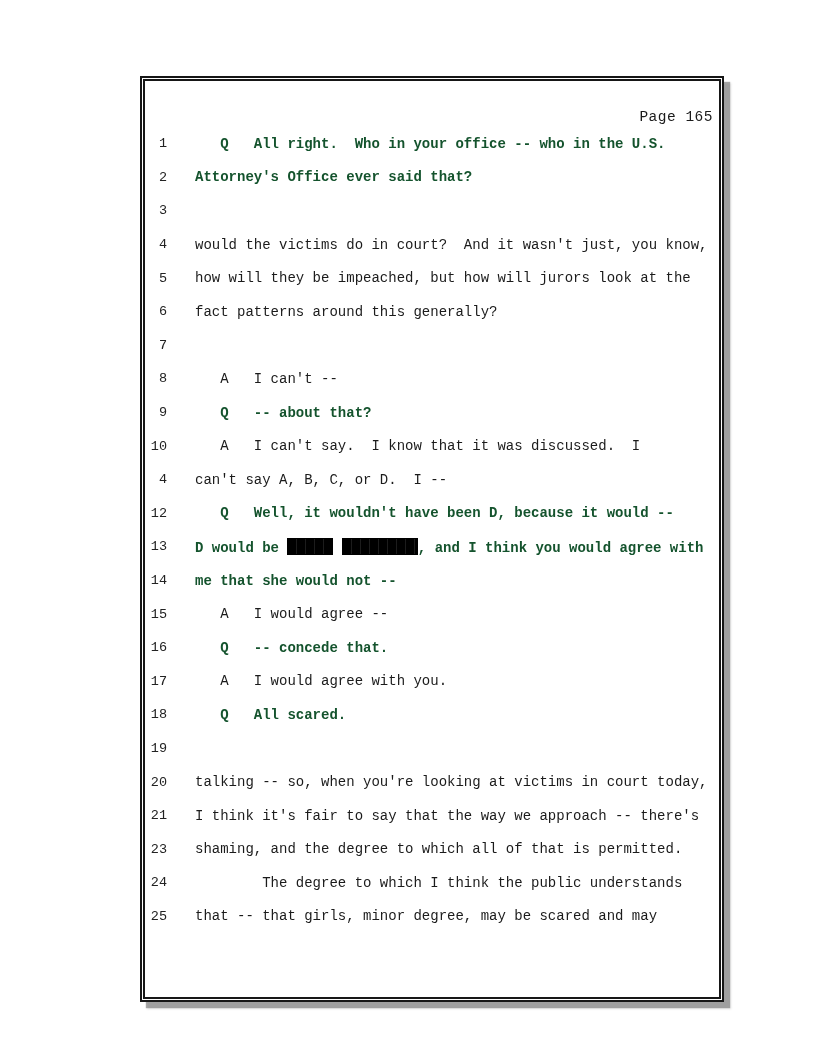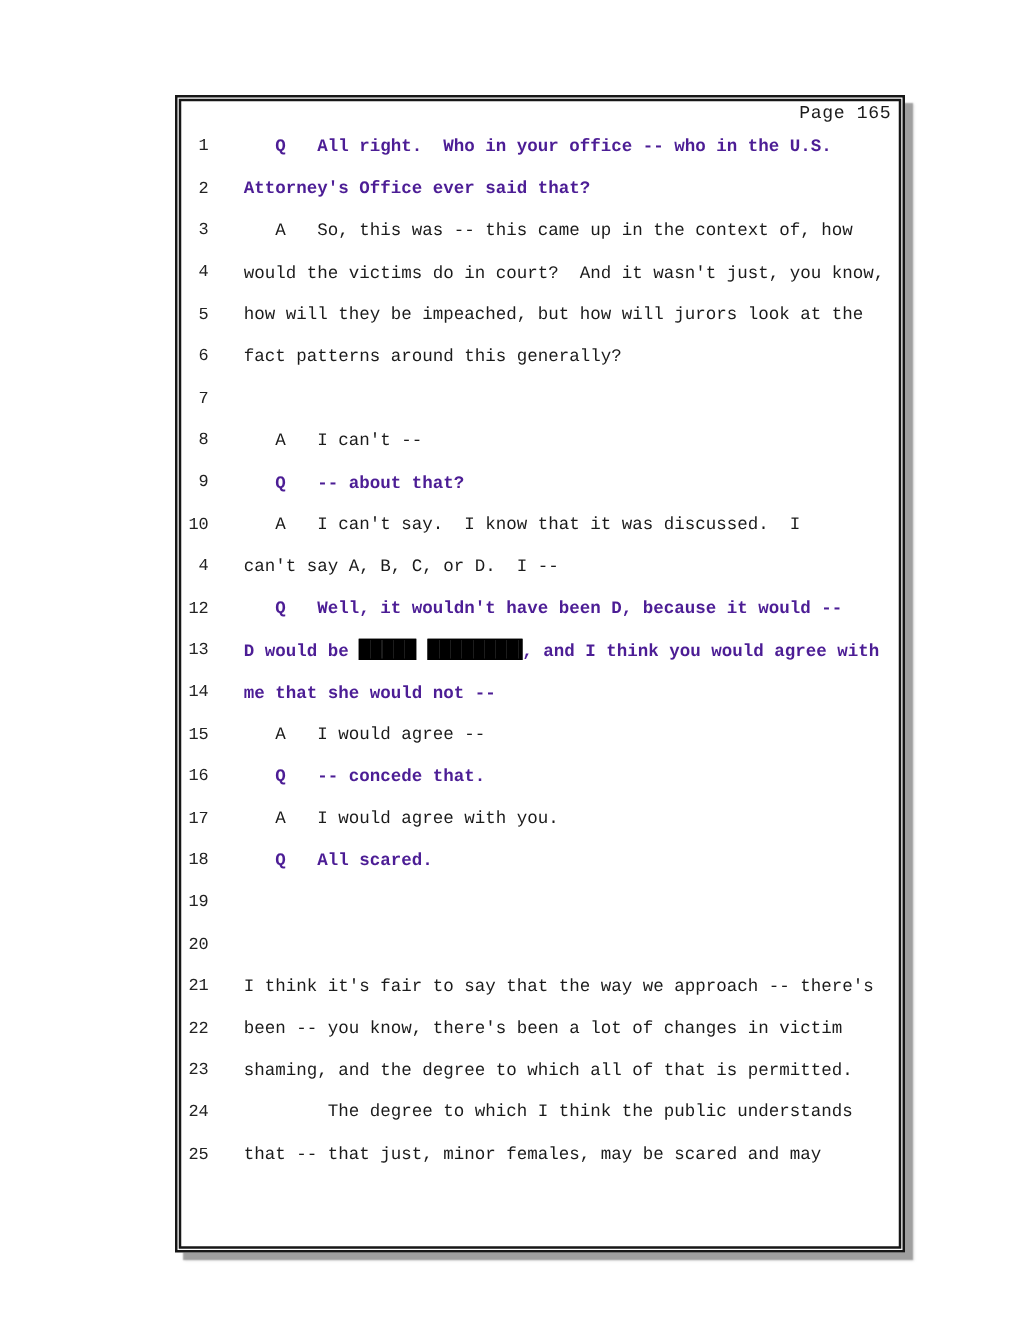--- a/index.html
+++ b/index.html
@@ -20,20 +20,21 @@
     top: 76px;
     width: 584px;
     height: 926px;
     box-sizing: border-box;
     background: #ffffff;
     border: 5px double #161616;
     box-shadow: 6px 6px 1px rgba(125,125,125,0.65), 7px 7px 2px rgba(160,160,160,0.35);
     overflow: hidden;
   }
   .header-row {
+    margin-top: 26px;
     padding-right: 6px;
     height: 20px;
     line-height: 20px;
     text-align: right;
     font-size: 14.5px;
     letter-spacing: 0.5px;
     color: #1b1b1b;
   }
   .lines {
     margin-top: 0;
@@ -51,21 +52,21 @@
     font-size: 13.5px;
     color: #222222;
   }
   .tline .txt {
     padding-left: 28px;
     white-space: pre;
     color: #1b1b1b;
   }
   .tline.bold .txt {
     font-weight: bold;
-    color: #4c1d95;
+    color: #14532d;
   }
   .redact {
     display: inline-block;
     height: 17px;
     vertical-align: -3px;
     background: #000;
     background-image: repeating-linear-gradient(90deg, #000 0px, #000 8px, #1c1c1c 8px, #1c1c1c 9px);
     border: 1px solid #000;
     box-sizing: border-box;
   }
@@ -81,21 +82,20 @@
       <div class="tline bold">
         <span class="num">1</span>
         <span class="txt">   Q   All right.  Who in your office -- who in the U.S.</span>
       </div>
       <div class="tline bold">
         <span class="num">2</span>
         <span class="txt">Attorney's Office ever said that?</span>
       </div>
       <div class="tline">
         <span class="num">3</span>
-        <span class="txt">   A   So, this was -- this came up in the context of, how</span>
       </div>
       <div class="tline">
         <span class="num">4</span>
         <span class="txt">would the victims do in court?  And it wasn't just, you know,</span>
       </div>
       <div class="tline">
         <span class="num">5</span>
         <span class="txt">how will they be impeached, but how will jurors look at the</span>
       </div>
       <div class="tline">
@@ -147,35 +147,32 @@
       </div>
       <div class="tline bold">
         <span class="num">18</span>
         <span class="txt">   Q   All scared.</span>
       </div>
       <div class="tline">
         <span class="num">19</span>
       </div>
       <div class="tline">
         <span class="num">20</span>
+        <span class="txt">talking -- so, when you're looking at victims in court today,</span>
       </div>
       <div class="tline">
         <span class="num">21</span>
         <span class="txt">I think it's fair to say that the way we approach -- there's</span>
-      </div>
-      <div class="tline">
-        <span class="num">22</span>
-        <span class="txt">been -- you know, there's been a lot of changes in victim</span>
       </div>
       <div class="tline">
         <span class="num">23</span>
         <span class="txt">shaming, and the degree to which all of that is permitted.</span>
       </div>
       <div class="tline">
         <span class="num">24</span>
         <span class="txt">        The degree to which I think the public understands</span>
       </div>
       <div class="tline">
         <span class="num">25</span>
-        <span class="txt">that -- that just, minor females, may be scared and may</span>
+        <span class="txt">that -- that girls, minor degree, may be scared and may</span>
       </div>
     </div>
 </div>
 
 </body></html>

